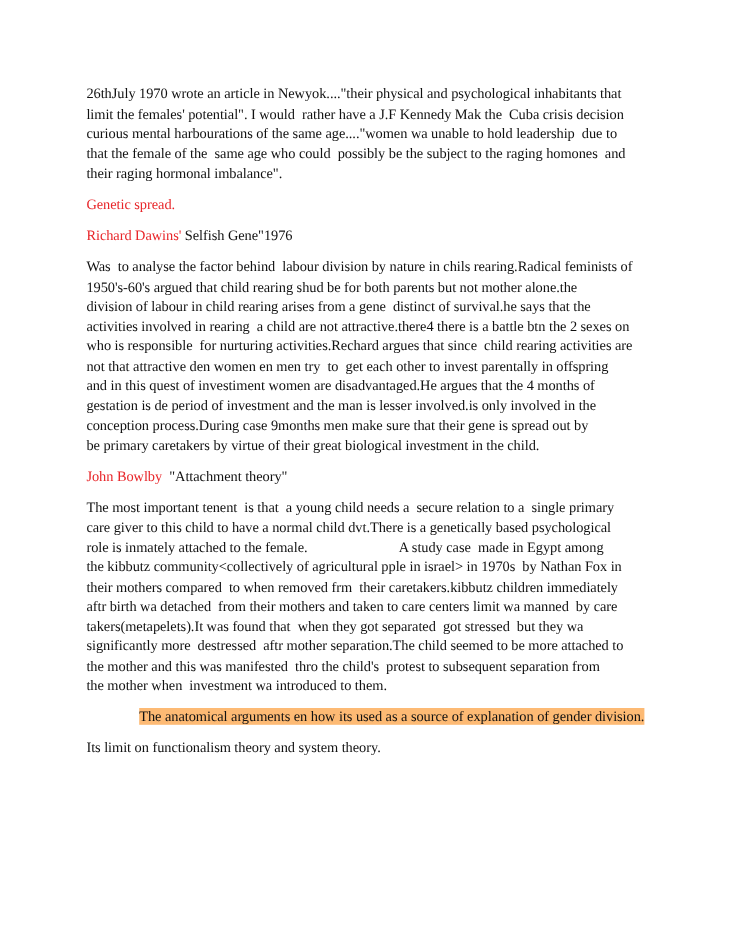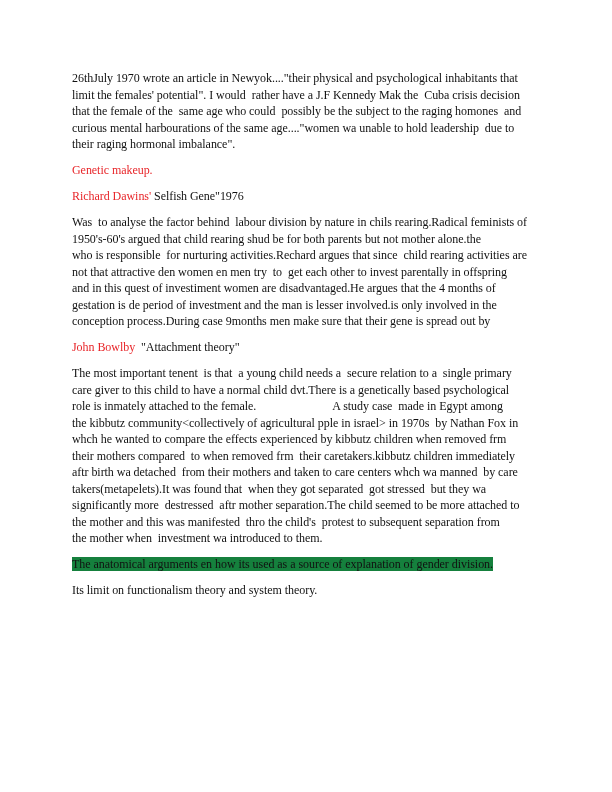--- a/index.html
+++ b/index.html
@@ -6,65 +6,67 @@
   body { width: 612px; height: 792px; position: relative; overflow: hidden; }
   .page {
     position: absolute; left: 72px; top: 70px; width: 472px;
     font-family: Liberation Serif, serif;
     font-size: 12px; line-height: 16.5px; color: #111111;
     letter-spacing: -0.05px;
   }
   .line { display: block; white-space: pre; height: 16.5px; }
   .para { margin: 0 0 9.5px 0; }
   .red { color: #e8262a; }
-  .hl { background: #15803d; }
+  .hl { background: #fdba74; margin-left: 44px; }
 </style>
 </head>
 <body>
 
 <div class="page">
 
   <div class="para">
     <span class="line">26thJuly 1970 wrote an article in Newyok...."their physical and psychological inhabitants that</span>
     <span class="line">limit the females' potential". I would  rather have a J.F Kennedy Mak the  Cuba crisis decision</span>
+    <span class="line">curious mental harbourations of the same age...."women wa unable to hold leadership  due to</span>
     <span class="line">that the female of the  same age who could  possibly be the subject to the raging homones  and</span>
-    <span class="line">curious mental harbourations of the same age...."women wa unable to hold leadership  due to</span>
     <span class="line">their raging hormonal imbalance".</span>
   </div>
 
   <div class="para">
-    <span class="line red">Genetic makeup.</span>
+    <span class="line red">Genetic spread.</span>
   </div>
 
   <div class="para">
     <span class="line"><span class="red">Richard Dawins'</span><span> Selfish Gene"1976</span></span>
   </div>
 
   <div class="para">
     <span class="line">Was  to analyse the factor behind  labour division by nature in chils rearing.Radical feminists of</span>
     <span class="line">1950's-60's argued that child rearing shud be for both parents but not mother alone.the</span>
+    <span class="line">division of labour in child rearing arises from a gene  distinct of survival.he says that the</span>
+    <span class="line">activities involved in rearing  a child are not attractive.there4 there is a battle btn the 2 sexes on</span>
     <span class="line">who is responsible  for nurturing activities.Rechard argues that since  child rearing activities are</span>
     <span class="line">not that attractive den women en men try  to  get each other to invest parentally in offspring</span>
     <span class="line">and in this quest of investiment women are disadvantaged.He argues that the 4 months of</span>
     <span class="line">gestation is de period of investment and the man is lesser involved.is only involved in the</span>
     <span class="line">conception process.During case 9months men make sure that their gene is spread out by</span>
+    <span class="line">be primary caretakers by virtue of their great biological investment in the child.</span>
   </div>
 
   <div class="para">
     <span class="line"><span class="red">John Bowlby</span><span>  "Attachment theory"</span></span>
   </div>
 
   <div class="para">
     <span class="line">The most important tenent  is that  a young child needs a  secure relation to a  single primary</span>
     <span class="line">care giver to this child to have a normal child dvt.There is a genetically based psychological</span>
     <span class="line">role is inmately attached to the female.                          A study case  made in Egypt among</span>
     <span class="line">the kibbutz community&lt;collectively of agricultural pple in israel&gt; in 1970s  by Nathan Fox in</span>
-    <span class="line">whch he wanted to compare the effects experienced by kibbutz children when removed frm</span>
     <span class="line">their mothers compared  to when removed frm  their caretakers.kibbutz children immediately</span>
-    <span class="line">aftr birth wa detached  from their mothers and taken to care centers whch wa manned  by care</span>
+    <span class="line">aftr birth wa detached  from their mothers and taken to care centers limit wa manned  by care</span>
     <span class="line">takers(metapelets).It was found that  when they got separated  got stressed  but they wa</span>
     <span class="line">significantly more  destressed  aftr mother separation.The child seemed to be more attached to</span>
     <span class="line">the mother and this was manifested  thro the child's  protest to subsequent separation from</span>
     <span class="line">the mother when  investment wa introduced to them.</span>
   </div>
 
   <div class="para">
     <span class="line"><span class="hl">The anatomical arguments en how its used as a source of explanation of gender division.</span></span>
   </div>
 

